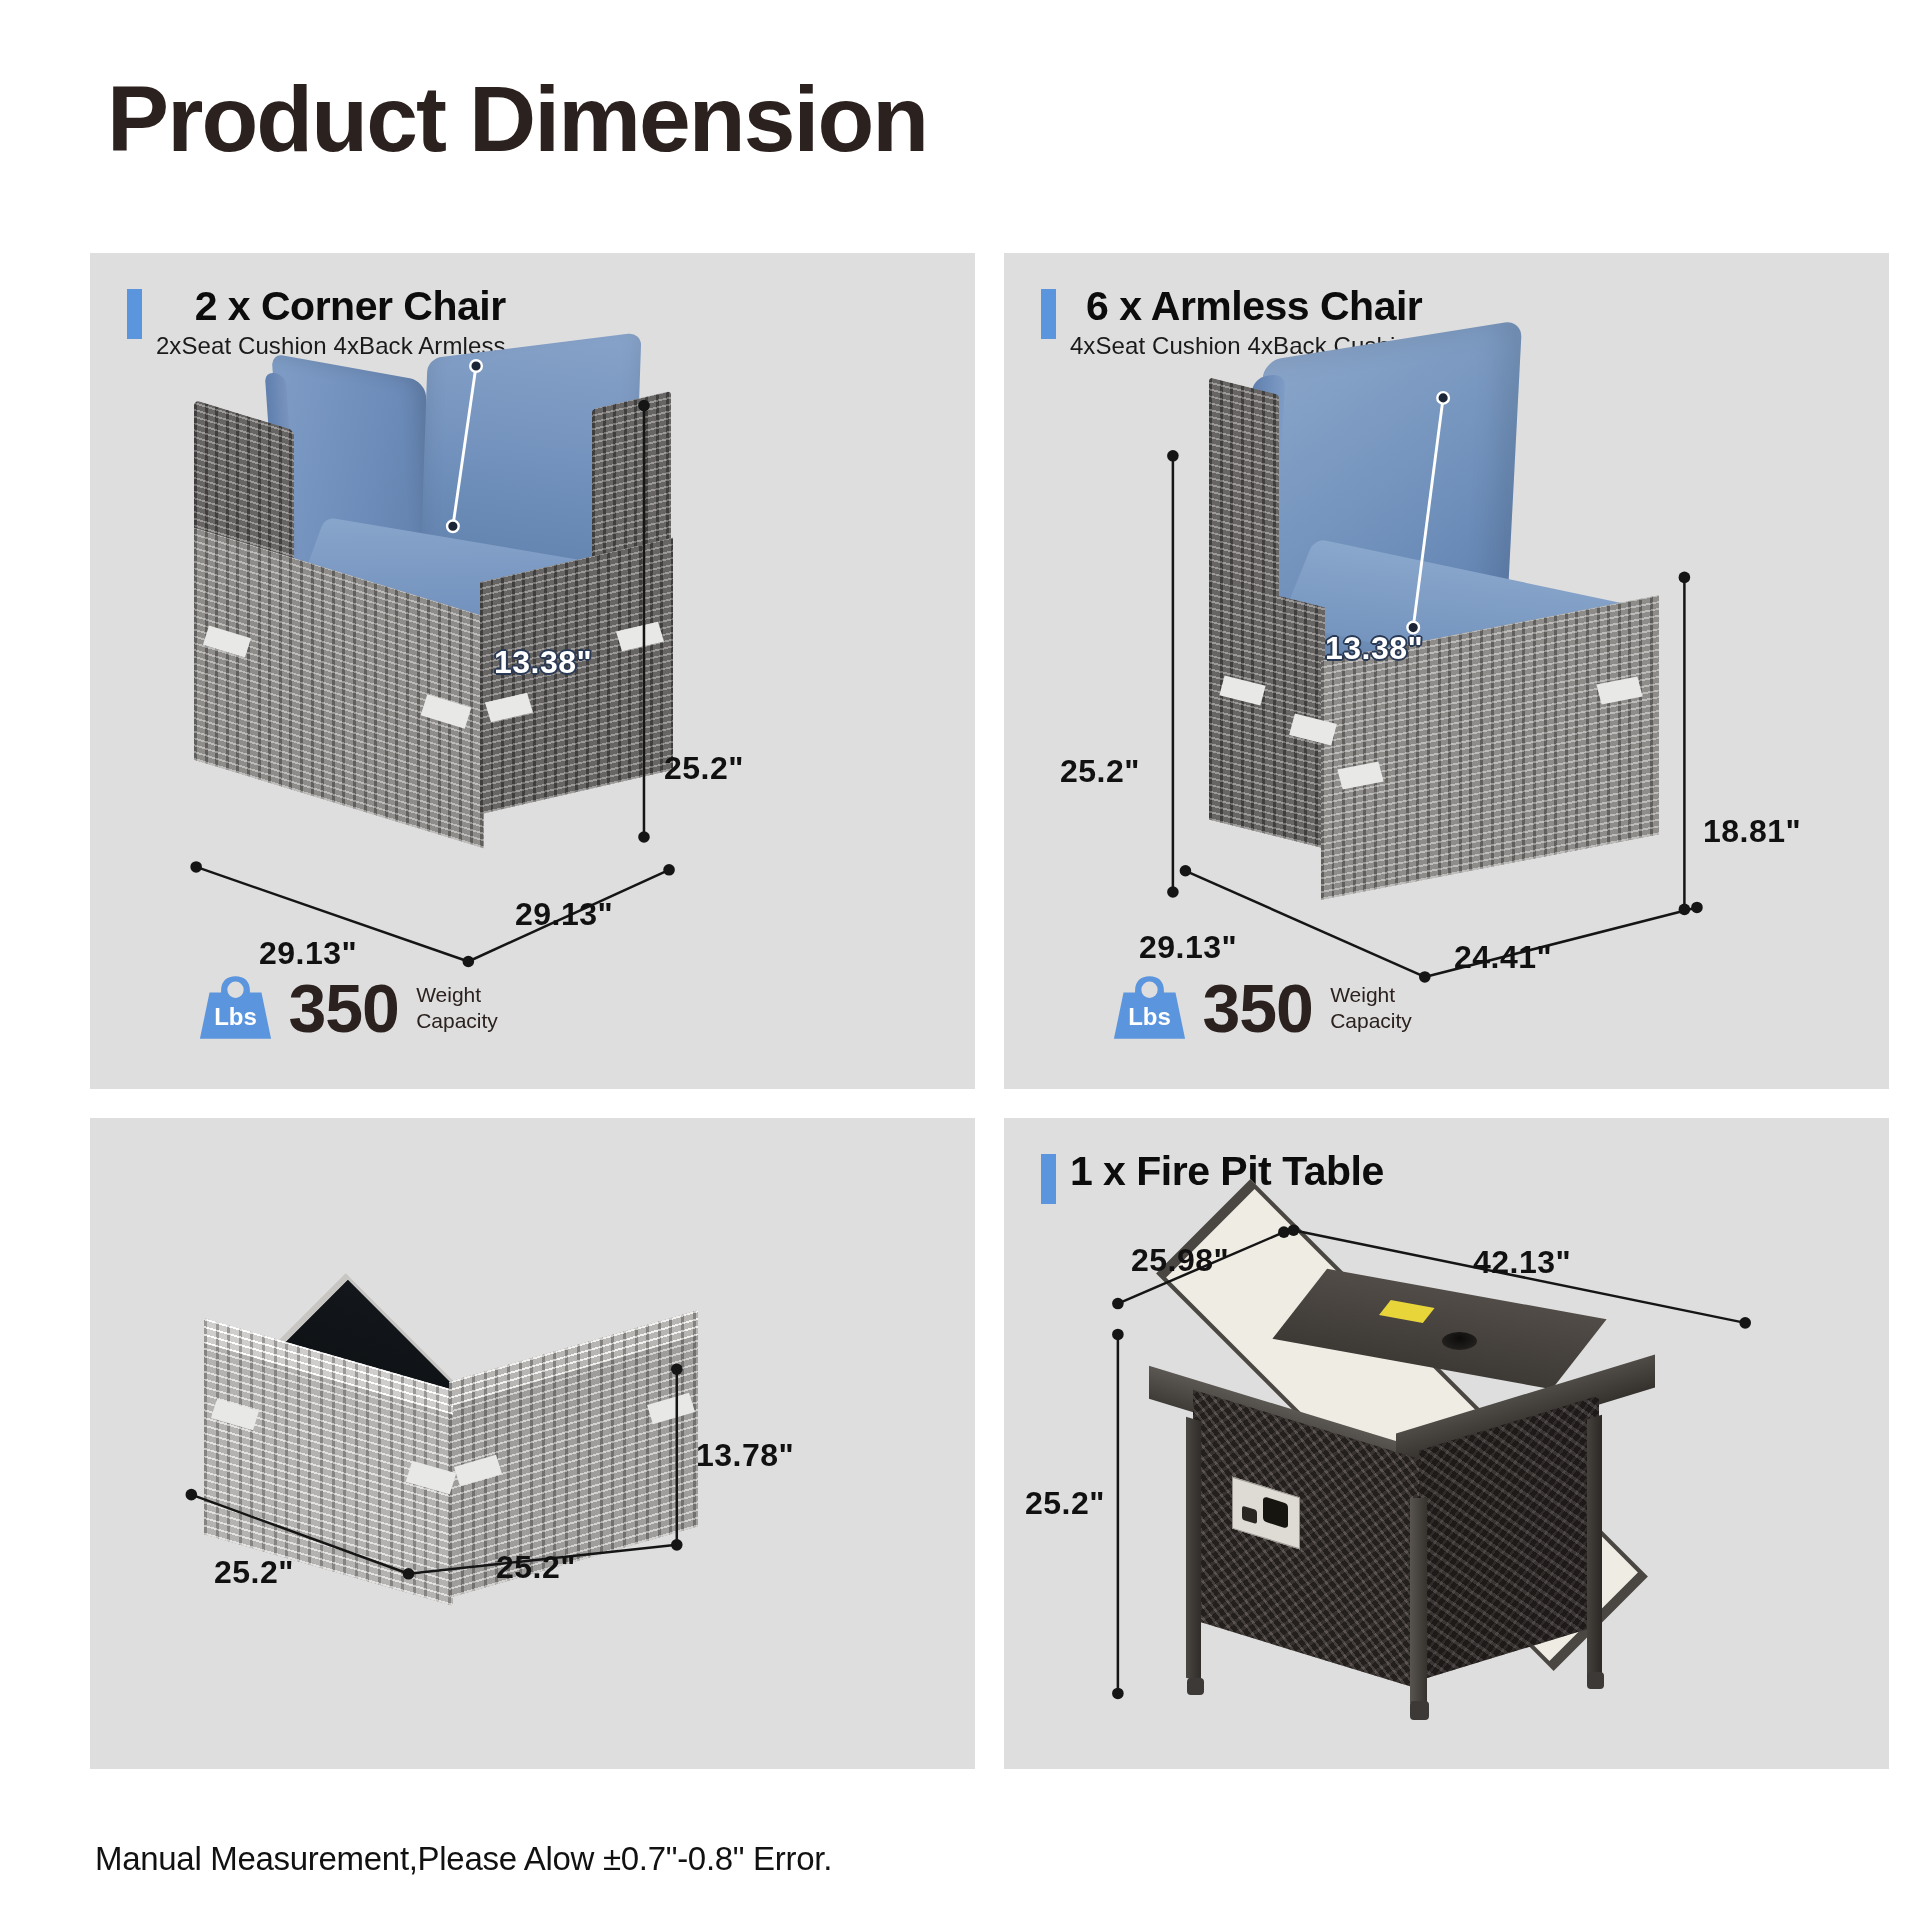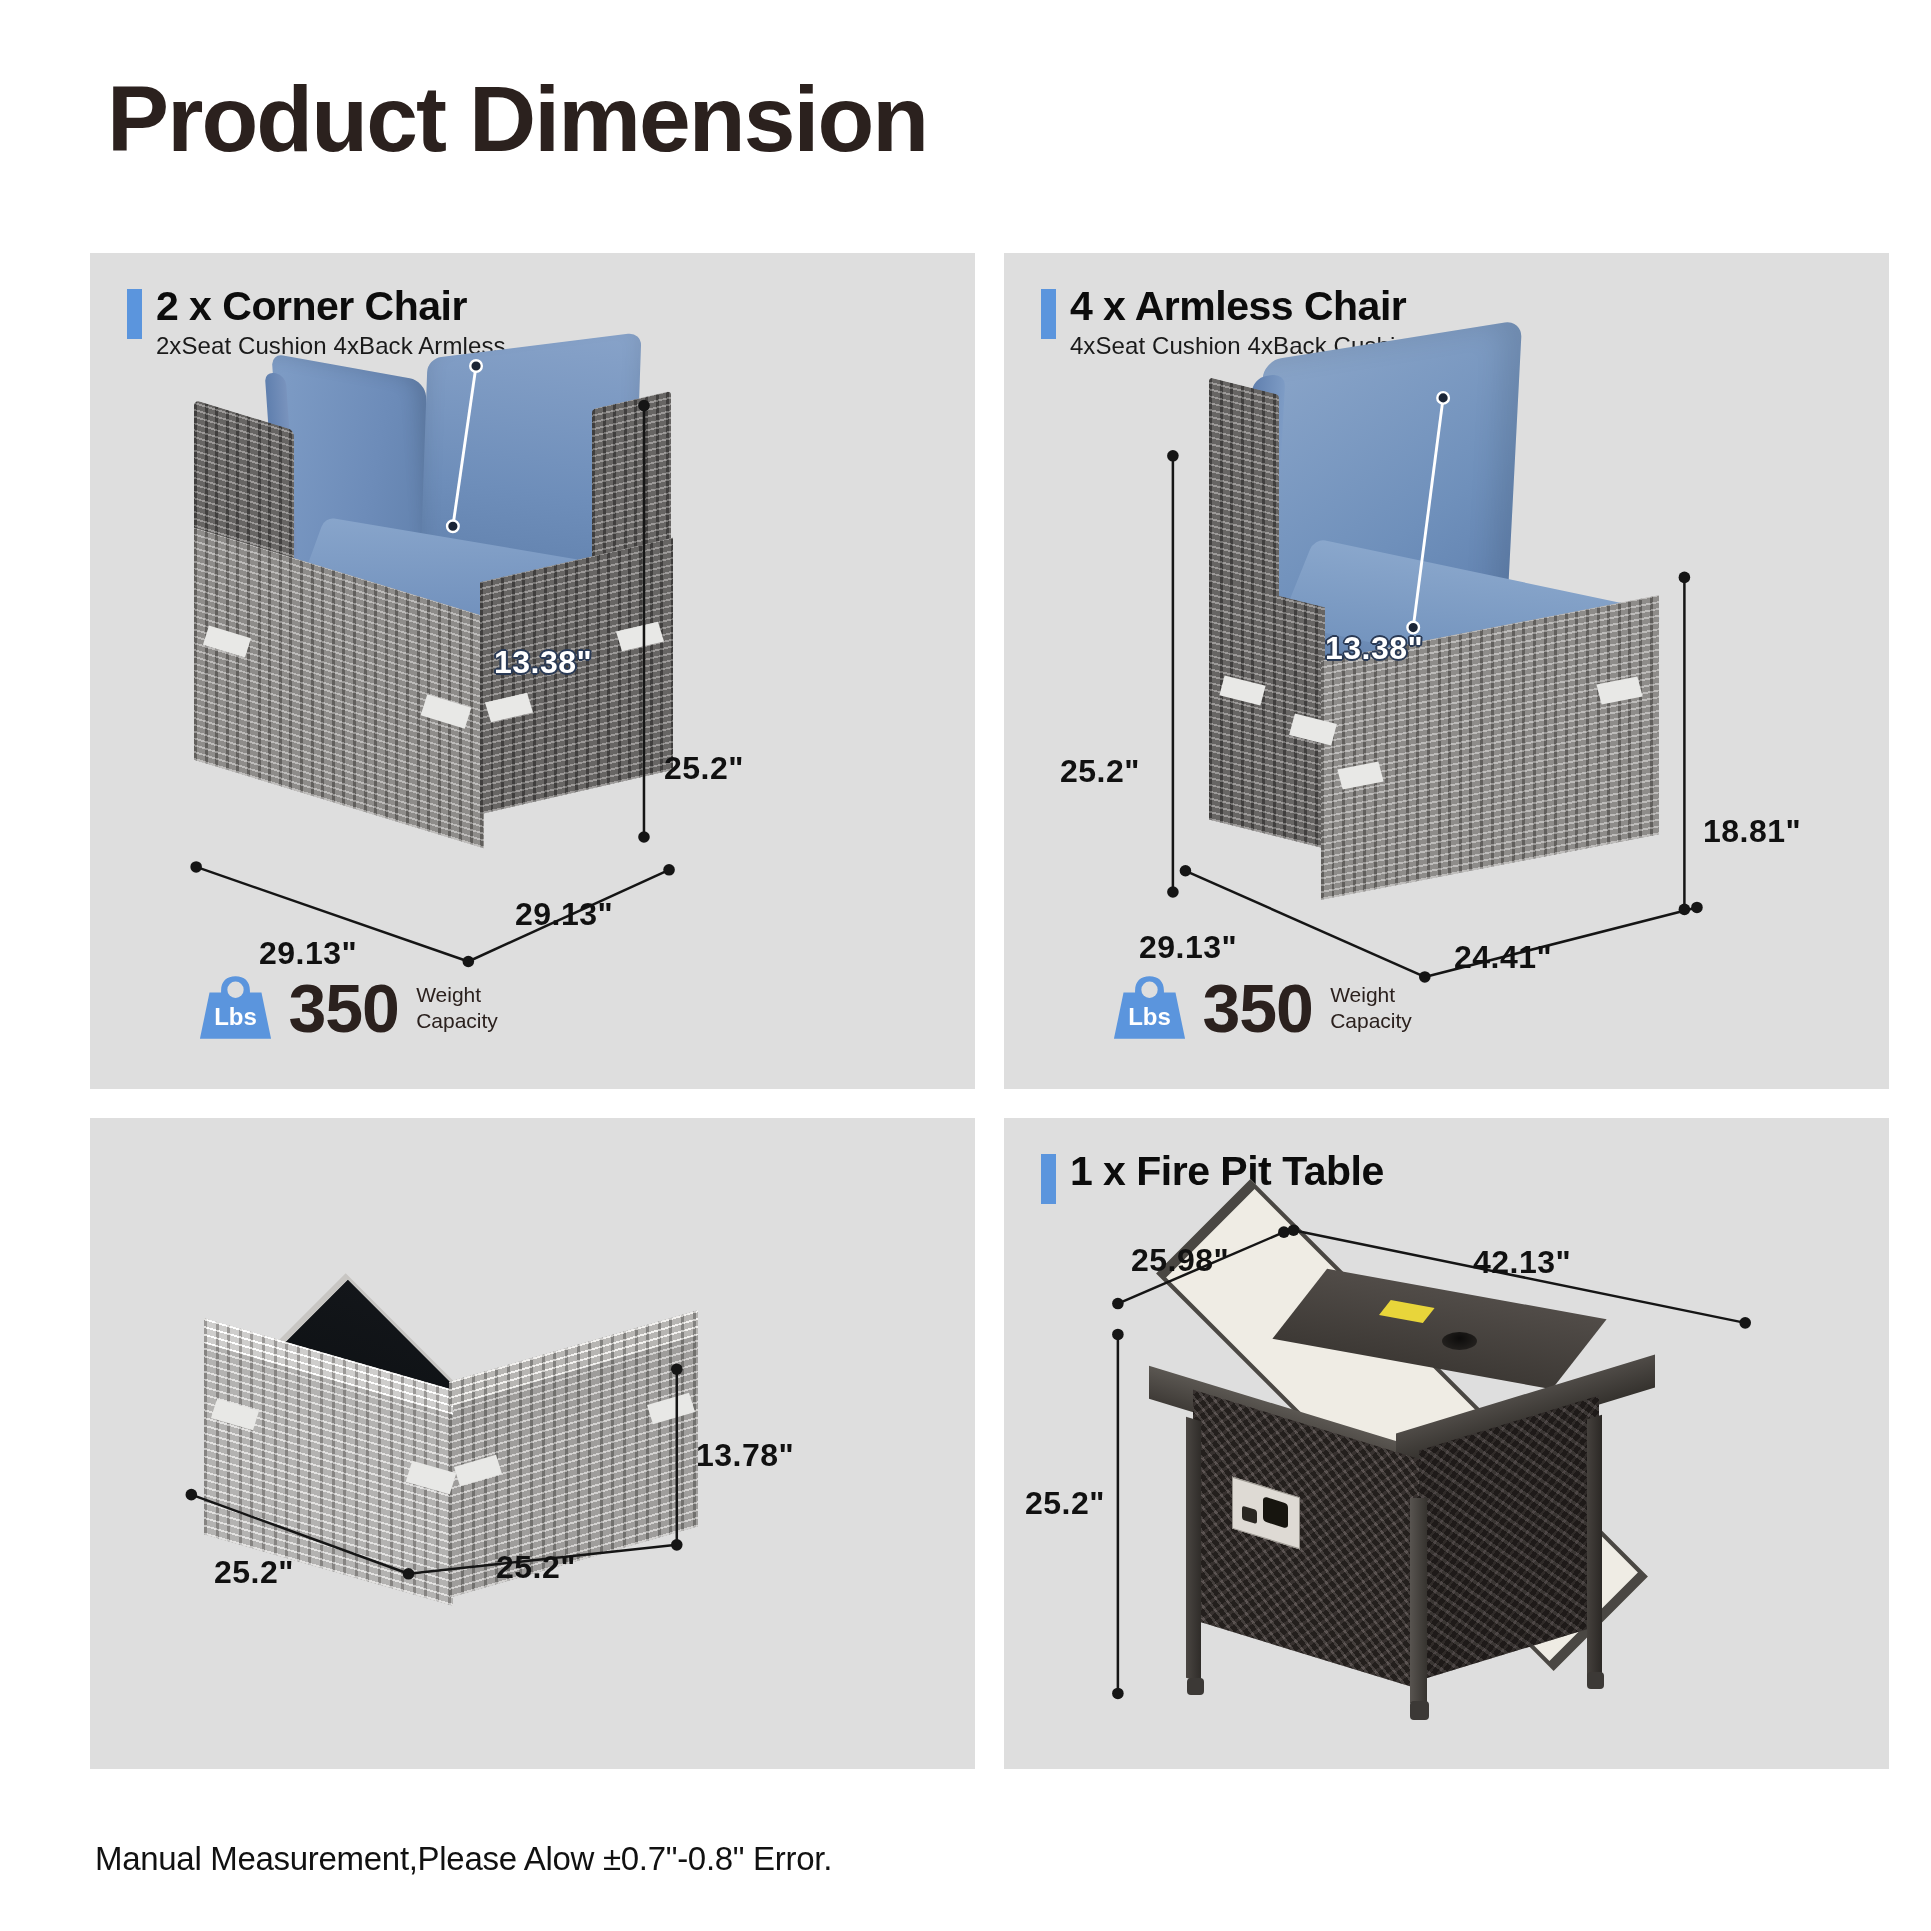--- a/index.html
+++ b/index.html
@@ -60,21 +60,21 @@
     align-items: flex-start;
     gap: 13.5px;
   }
   .accent-bar {
     width: 15.4px;
     height: 50px;
     background: #5b95dd;
     flex: none;
     margin-top: 4.8px;
   }
-  .head-text { display: flex; flex-direction: column; }
+  .head-text { display: flex; flex-direction: column; align-items: flex-end; }
   .panel-title {
     font-size: 41px;
     font-weight: 800;
     color: #0c0c0c;
     letter-spacing: -0.5px;
     line-height: 1.08;
     white-space: nowrap;
   }
   .panel-sub {
     font-size: 24px;
@@ -280,21 +280,21 @@
           <span>Capacity</span>
         </div>
       </div>
     </div>
 
     <div class="panel">
 
       <div class="panel-head">
         <div class="accent-bar"></div>
         <div class="head-text">
-          <div class="panel-title">4 x Armless Chair</div>
+          <div class="panel-title">6 x Armless Chair</div>
           <div class="panel-sub">4xSeat Cushion  4xBack Cushion</div>
         </div>
       </div>
 
       <div class="art" style="left:0;top:0;width:885px;height:734px;">
 
         <div class="cushion-blue-2" style="position:absolute;left:251px;top:89px;width:259px;height:319px;
                     transform:skewY(-12deg) rotate(3deg);border-radius:17.4px 17.4px 9.7px 9.7px;
                     box-shadow:inset -17.4px 0 27px rgba(0,0,0,.10);"></div>
         <div style="position:absolute;left:241px;top:124px;width:33px;height:290px;

